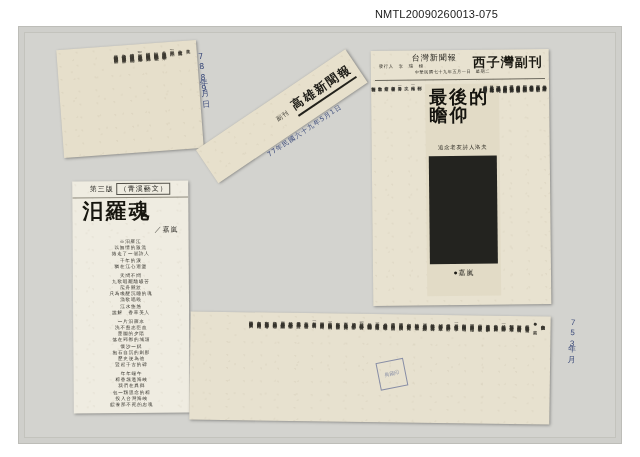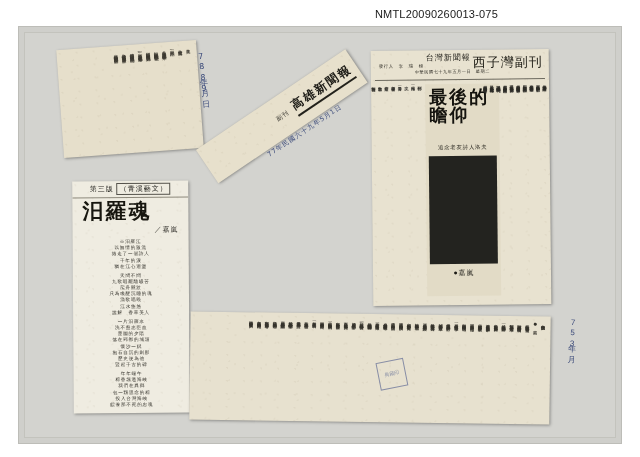--- a/index.html
+++ b/index.html
@@ -223,26 +223,26 @@
     transform: rotate(-0.6deg);
   }
   #clipD .masthead {
     position: absolute;
     top: 3px; left: 4px; right: 4px;
     height: 26px;
     border-bottom: 1px solid #6e6b60;
   }
   #clipD .mh-right {
     position: absolute; right: 2px; top: 1px;
-    font-size: 13px; font-weight: normal;
+    font-size: 13px; font-weight: bold;
     letter-spacing: 1px; color: #191811;
     font-family: "DejaVu Serif", serif;
   }
   #clipD .mh-mid {
-    position: absolute; right: 74px; top: 1px;
+    position: absolute; right: 88px; top: 1px;
     font-size: 8px; color: #201f19; letter-spacing: 1px;
     text-align: right; line-height: 1.1;
   }
   #clipD .mh-left {
     position: absolute; left: 4px; top: 10px;
     font-size: 4.4px; color: #2e2c25; letter-spacing: 0.6px;
   }
   #clipD .mh-sub {
     position: absolute; left: 40px; top: 16px;
     font-size: 4.2px; color: #2e2c25; letter-spacing: 0.5px;

